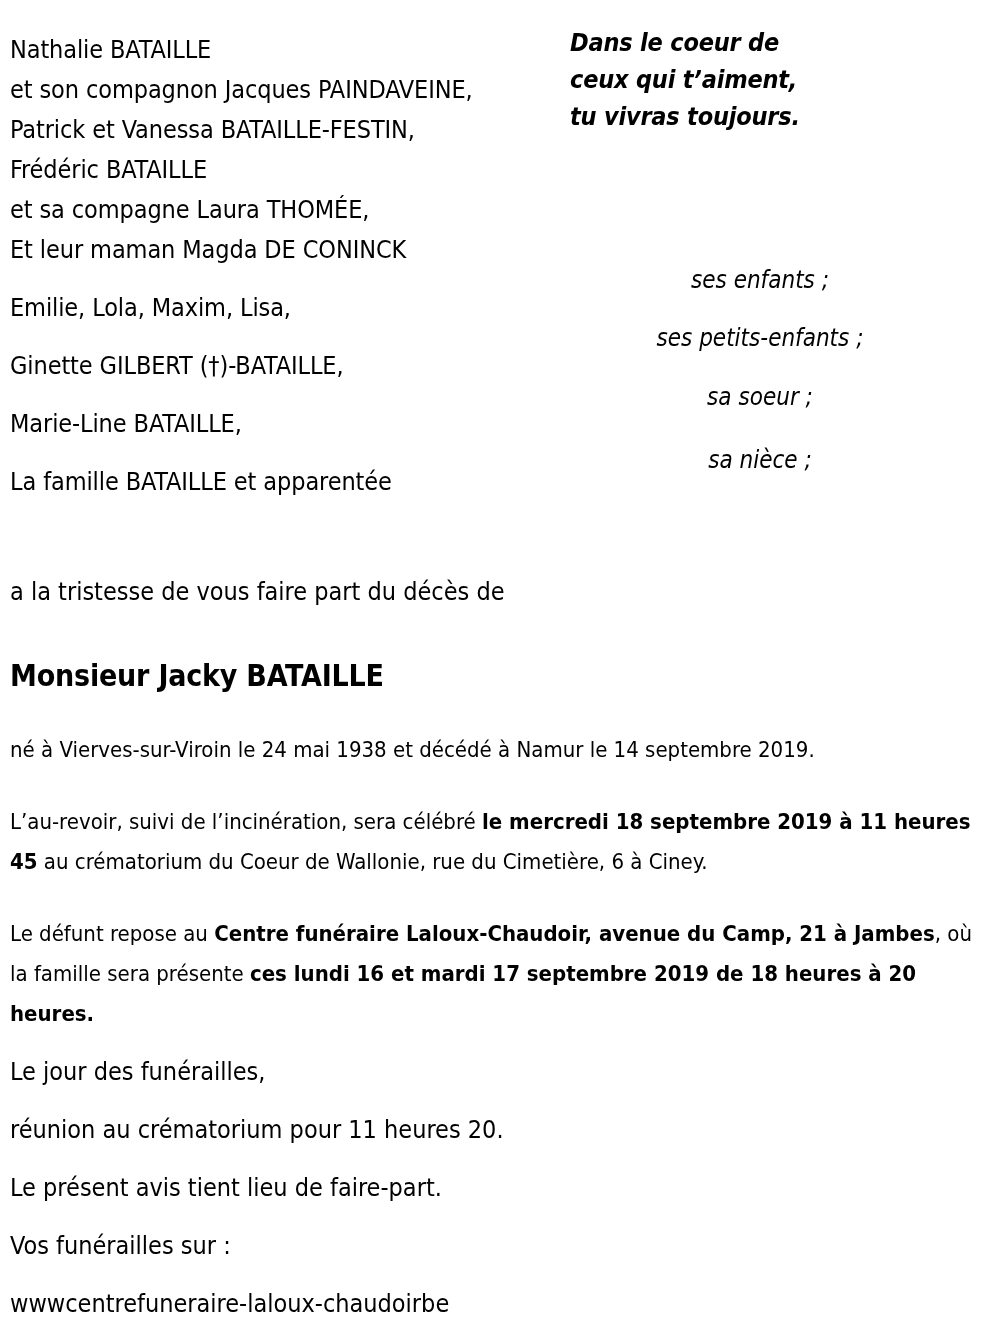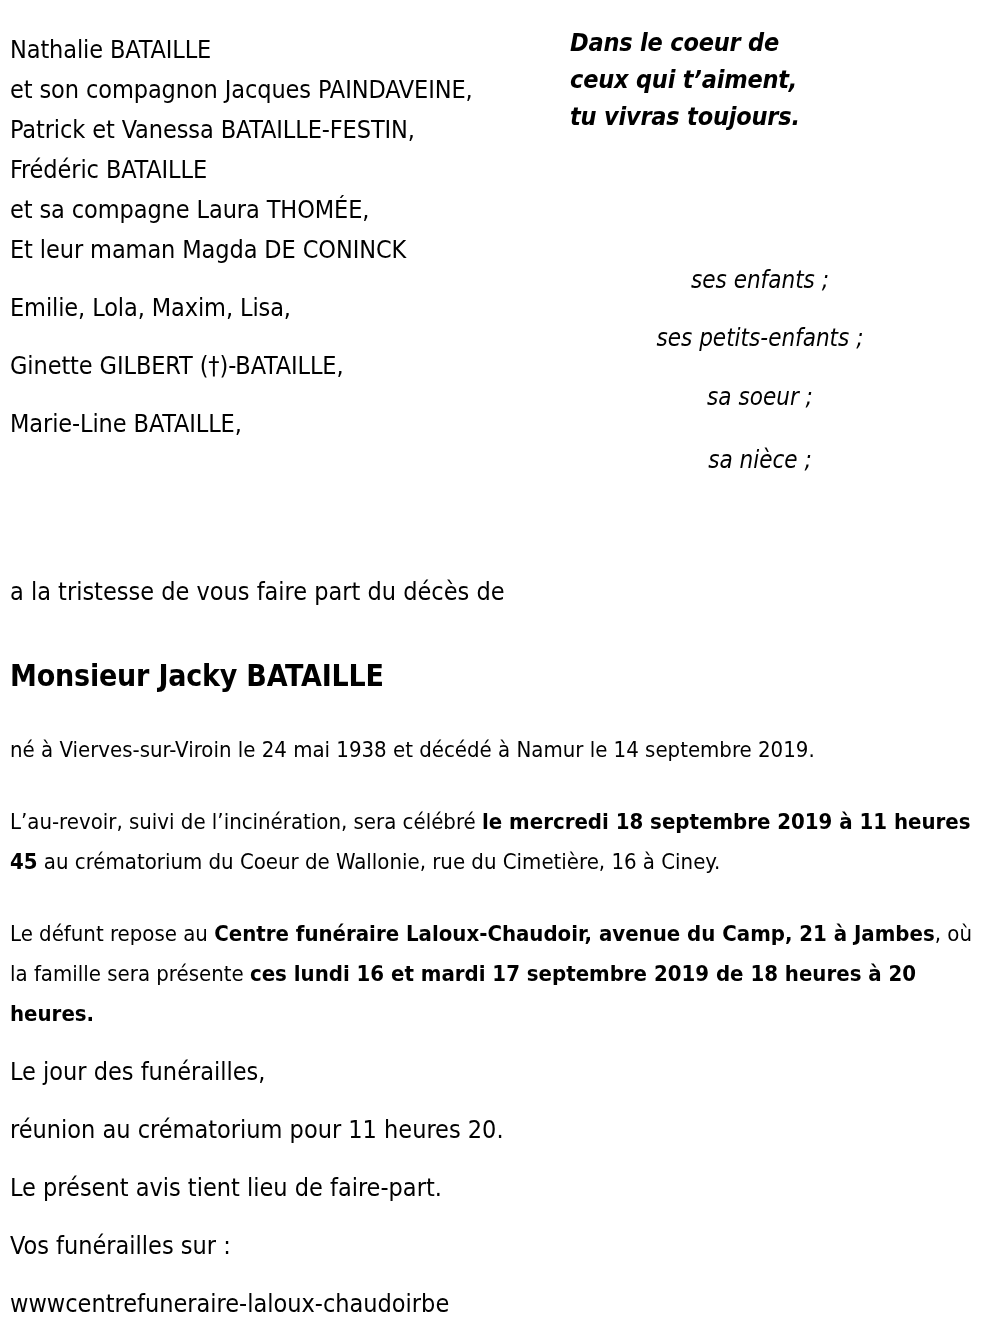--- a/index.html
+++ b/index.html
@@ -150,20 +150,23 @@
       <div>
         <div class="name-line">Ginette GILBERT (†)-BATAILLE,</div>
       </div>
       <div class="name-block-gap"></div>
 
       <div>
         <div class="name-line">Marie-Line BATAILLE,</div>
       </div>
       <div class="name-block-gap"></div>
 
+      <div>
+        <div class="name-line">La famille BATAILLE et apparentée</div>
+      </div>
     </div>
 
     <div class="relations" style="top:265px;">
       <span class="relation-line">ses enfants ;</span>
     </div>
     <div class="relations" style="top:323px;">
       <span class="relation-line">ses petits-enfants ;</span>
     </div>
     <div class="relations" style="top:382px;">
       <span class="relation-line">sa soeur ;</span>
@@ -174,21 +177,21 @@
   </div>
 
   <div class="body-zone">
 
     <p class="lead">a la tristesse de vous faire part du décès de</p>
 
     <h1 class="deceased-name">Monsieur Jacky BATAILLE</h1>
 
     <p class="para">né à Vierves-sur-Viroin le 24 mai 1938 et décédé à Namur le 14 septembre 2019.</p>
 
-    <p class="para"><span>L’au-revoir, suivi de l’incinération, sera célébré </span><b>le mercredi 18 septembre 2019 à 11 heures 45</b><span> au crématorium du Coeur de Wallonie, rue du Cimetière, 16 à Ciney.</span></p>
+    <p class="para"><span>L’au-revoir, suivi de l’incinération, sera célébré </span><b>le mercredi 18 septembre 2019 à 11 heures 45</b><span> au crématorium du Coeur de Wallonie, rue du Cimetière, 6 à Ciney.</span></p>
 
     <p class="para"><span>Le défunt repose au </span><b>Centre funéraire Laloux-Chaudoir, avenue du Camp, 21 à Jambes</b><span>, où la famille sera présente </span><b>ces lundi 16 et mardi 17 septembre 2019 de 18 heures à 20 heures.</b></p>
 
     <p class="short-line">Le jour des funérailles,</p>
     <p class="short-line">réunion au crématorium pour 11 heures 20.</p>
     <p class="short-line">Le présent avis tient lieu de faire-part.</p>
     <p class="short-line">Vos funérailles sur :</p>
     <p class="short-line">wwwcentrefuneraire-laloux-chaudoirbe</p>
 
   </div>

